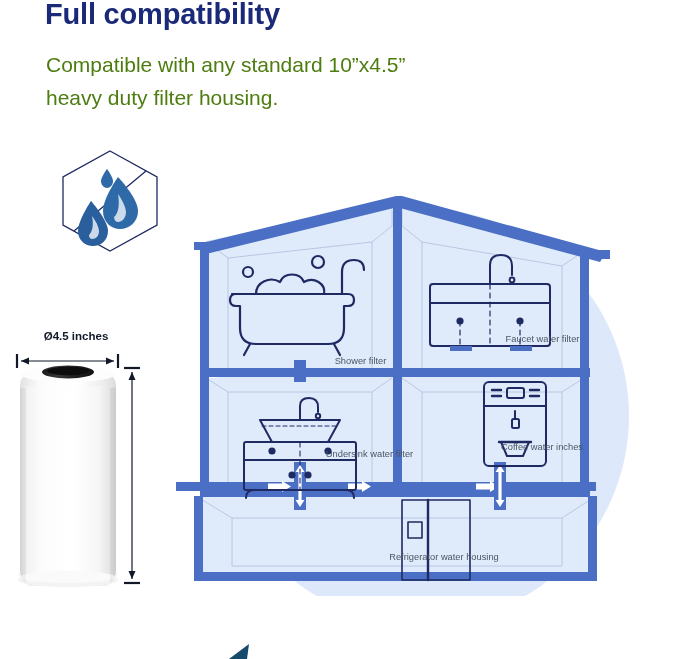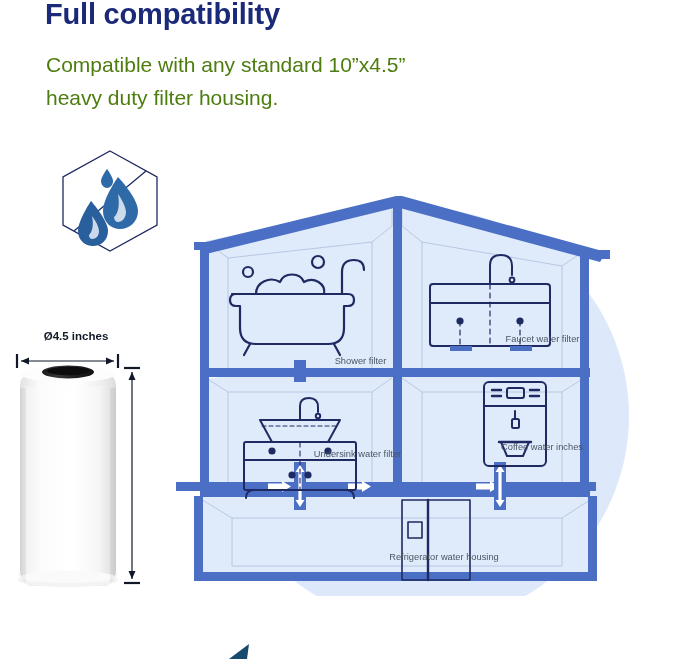--- a/index.html
+++ b/index.html
@@ -41,21 +41,21 @@
 
   
   .house { position:absolute; left:176px; top:196px; width:503px; height:400px; }
 
   .room-label {
     position:absolute; font-size:9.3px; color:#4b5563;
     white-space:nowrap; text-align:center;
   }
   .lbl-shower   { left:293px; top:334px; width:135px;margin-top:22px; }
   .lbl-faucet   { left:470px; top:334px; width:145px; }
-  .lbl-undersink{ left:285px; top:449px; width:145px; }
+  .lbl-undersink{ left:297px; top:449px; width:145px; }
   .lbl-coffee   { left:473px; top:442px; width:138px; }
   .lbl-fridge   { left:370px; top:552px; width:148px; }
 
   .corner-mark { position:absolute; left:225px; top:644px; width:24px; height:16px; }
 </style>
 </head>
 <body>
 
 <div class="stage">
 

